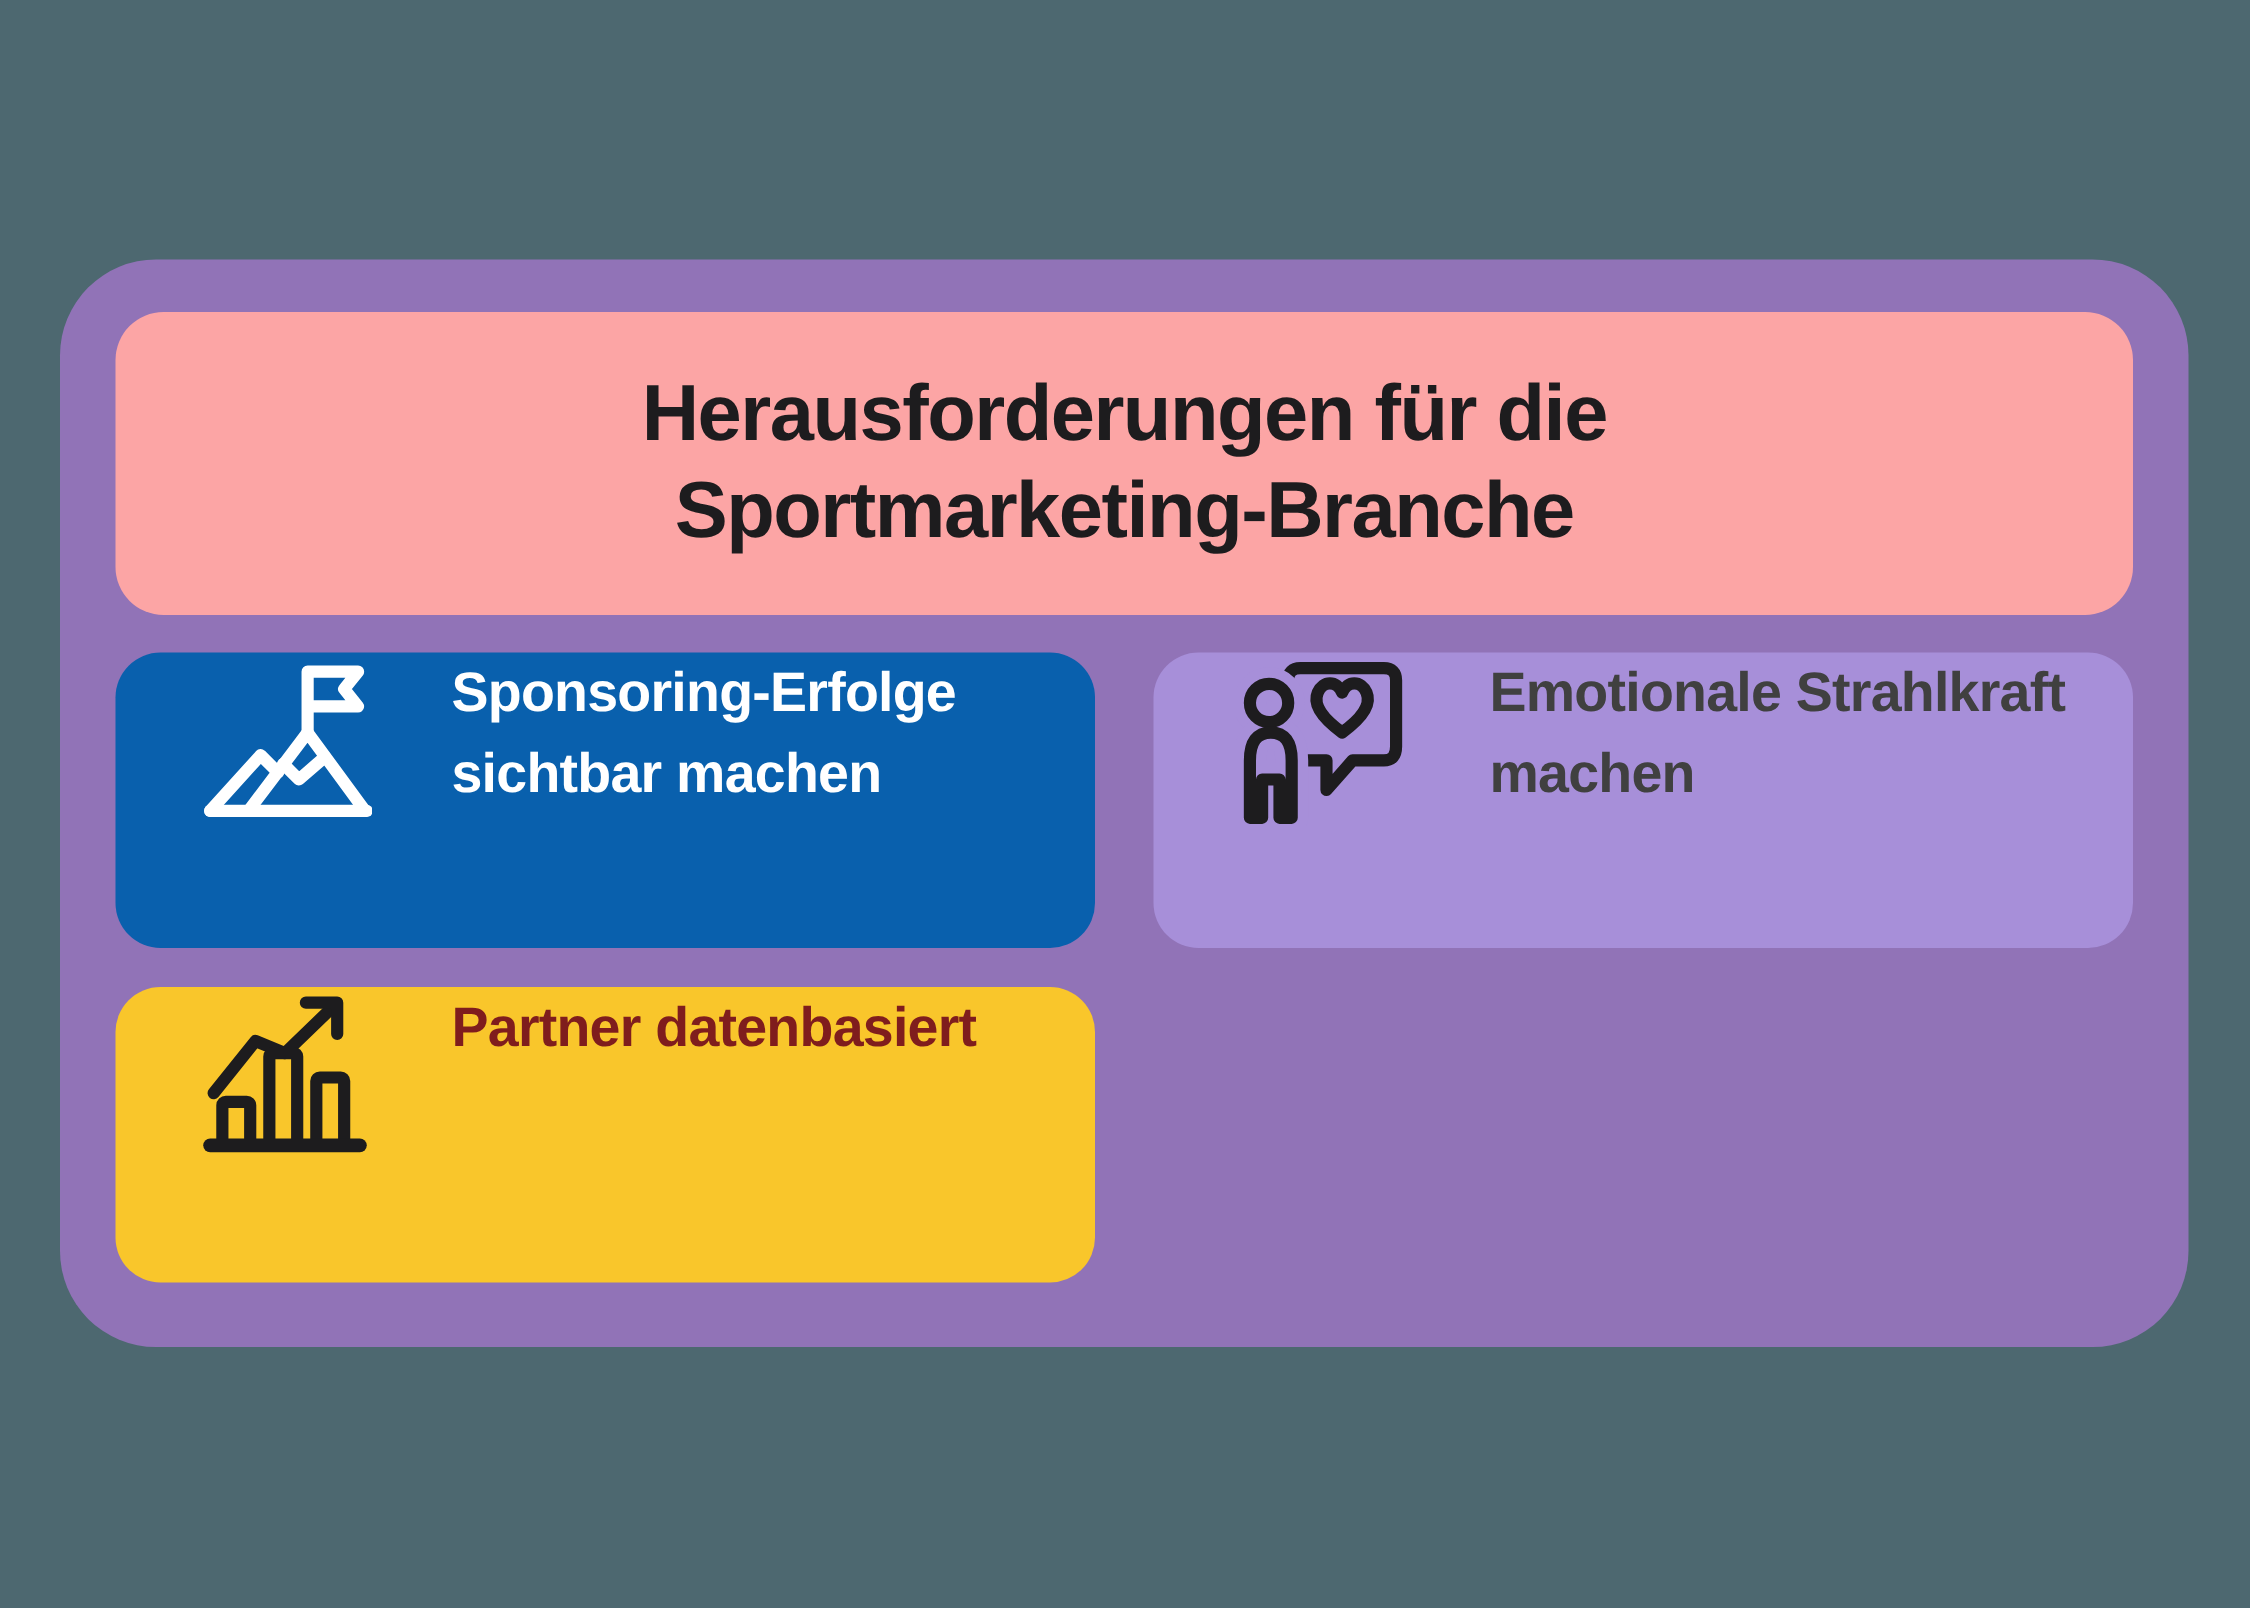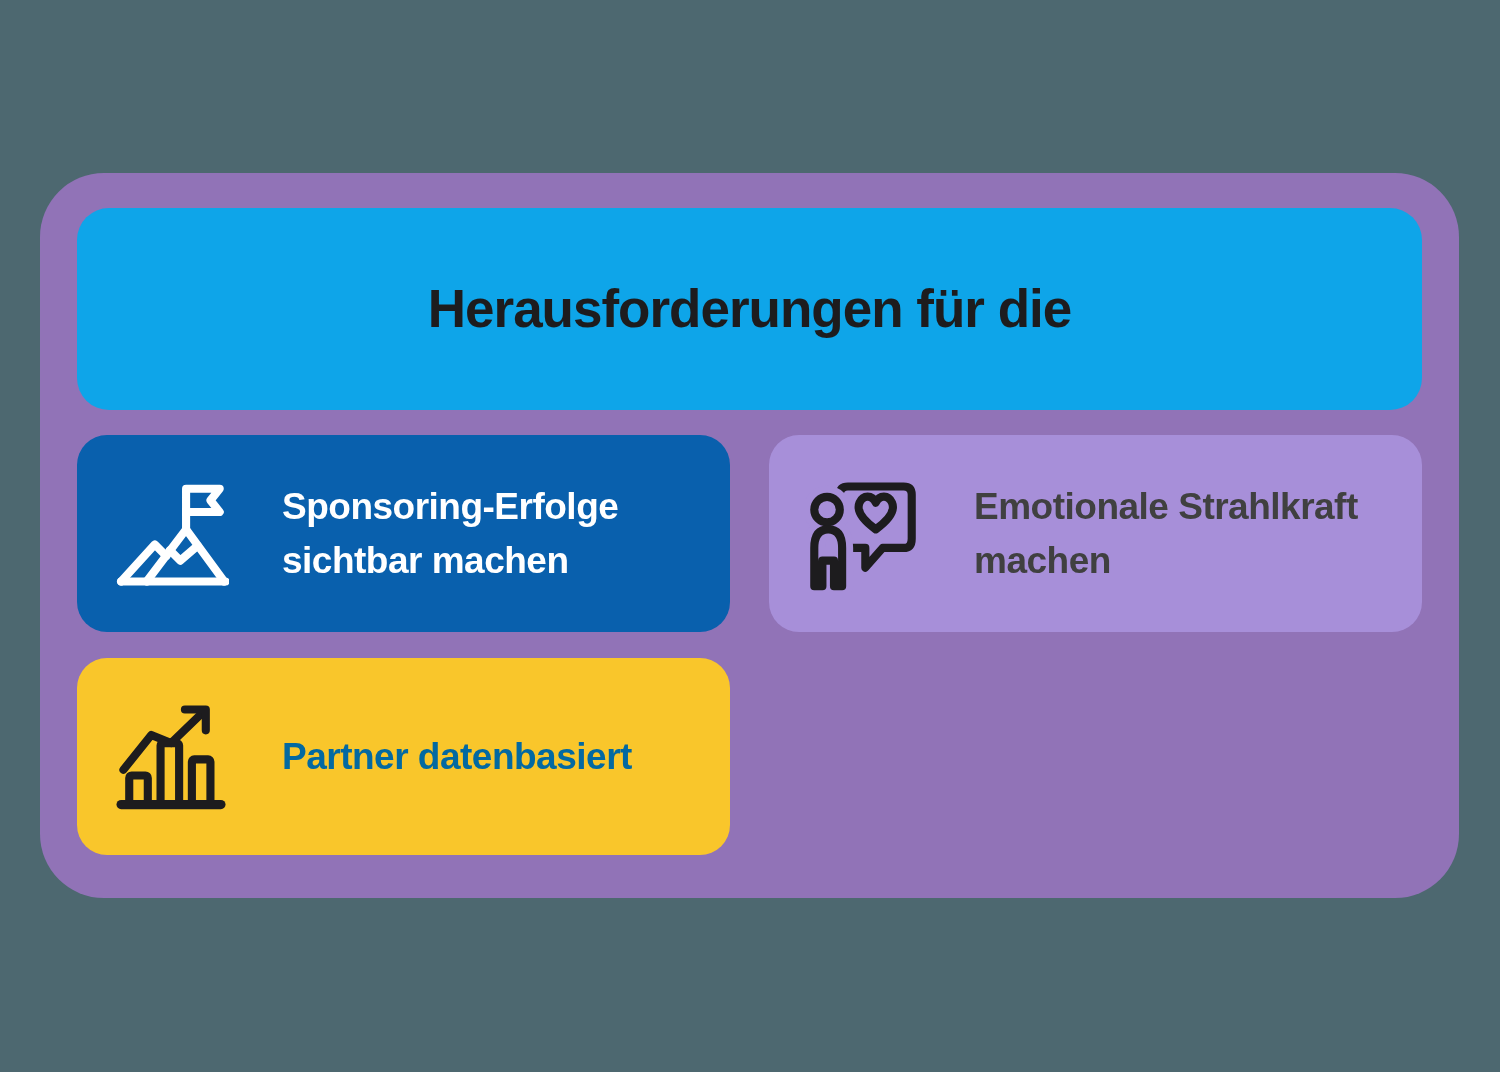--- a/index.html
+++ b/index.html
@@ -37,22 +37,22 @@
   .card-grid {
     display: grid;
     grid-template-columns: 1fr 1fr;
     column-gap: 39px;
     row-gap: 26px;
   }
   .card {
     height: 197px;
     border-radius: 30px;
     display: flex;
-    align-items: center;
-    padding-left: 36px;
+    align-items: flex-start;
+    padding-left: 55px;
   }
   .card-icon {
     width: 116px;
     height: 116px;
     flex: 0 0 116px;
     margin-right: 53px;
   }
   .card-icon svg { width: 100%; height: 100%; display: block; }
   .card-label {
     font-size: 37px;
@@ -60,22 +60,23 @@
     letter-spacing: -0.5px;
     line-height: 1.45;
   }
   .card-label span { display: block; }
 </style>
 </head>
 <body style="background-color: rgb(77, 104, 112);">
 
 <div class="panel" style="background-color: rgb(145, 115, 183);">
 
-  <div class="header-card" style="background-color: #0ea5e9;">
+  <div class="header-card" style="background-color: #fca5a5;">
     <div class="title-line" style="color: rgb(29, 28, 30);">Herausforderungen für die</div>
+    <div class="title-line" style="color: rgb(29, 28, 30);">Sportmarketing-Branche</div>
   </div>
 
   <div class="card-grid">
 
     <div class="card" style="background-color: rgb(9, 96, 173);">
       <span class="card-icon" style="color: rgb(255, 255, 255);">
         <svg viewBox="0 0 100 100" fill="none" stroke="currentColor" stroke-width="7" stroke-linecap="round" stroke-linejoin="round">
           <path d="M63 47 L63 11 L92 11 L84 21 L92 31 L63 31"></path>
           <path d="M7 91 L97 91"></path>
           <path d="M29 91 L63 46 L96 91"></path>
@@ -113,19 +114,19 @@
       <span class="card-icon" style="color: rgb(29, 28, 30);">
         <svg viewBox="0 0 100 100" fill="none" stroke="currentColor" stroke-width="7" stroke-linecap="round" stroke-linejoin="round">
           <path d="M9 61 L33 31 L50 38 L79 10"></path>
           <path d="M62 9 L80 9 L80 27"></path>
           <rect x="14" y="66" width="16" height="25" rx="2"></rect>
           <rect x="41" y="38" width="16" height="53" rx="2"></rect>
           <rect x="68" y="52" width="16" height="39" rx="2"></rect>
           <path d="M7 91 L93 91" stroke-width="8"></path>
         </svg>
       </span>
-      <div class="card-label" style="color: #0369a1;">
+      <div class="card-label" style="color: #7f1d1d;">
         <span>Partner datenbasiert</span>
       </div>
     </div>
 
   </div>
 </div>
 
 </body></html>

